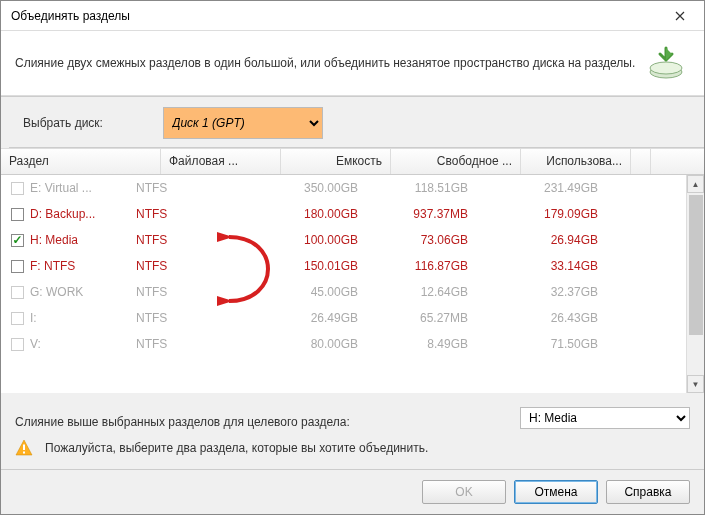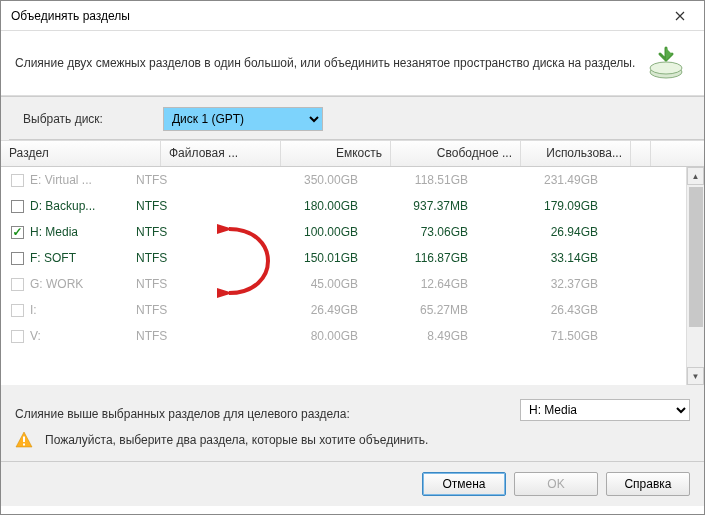--- a/index.html
+++ b/index.html
@@ -8,42 +8,42 @@
     .titlebar { height: 30px; background: #fff; border-bottom: 1px solid #ddd; display: flex; align-items: center; padding: 0 2px 0 10px; }
     .titlebar-title { flex: 1; font-size: 12px; color: #000; }
     .titlebar-close { width: 44px; height: 28px; display: flex; align-items: center; justify-content: center; cursor: pointer; }
     
     .description-area { padding: 12px 14px; display: flex; align-items: center; background: #fff; border-bottom: 1px solid #ddd; }
     .description-text { flex: 1; font-size: 12px; color: #333; line-height: 1.5; }
     .description-icon { width: 48px; height: 40px; display: flex; align-items: center; justify-content: center; }
     
     .disk-selector-row { padding: 10px 14px 8px; display: flex; align-items: center; gap: 60px; background: #f0f0f0; border-bottom: 1px solid #ccc; margin-left: 8px; }
     .disk-selector-label { font-size: 12px; color: #333; }
-    .disk-selector { width: 160px; height: 24px; font-size: 12px; border: 1px solid #bbb; padding: 1px 4px; background: #7dd3fc; }
+    .disk-selector { width: 160px; height: 32px; font-size: 12px; border: 1px solid #bbb; padding: 1px 4px; background: #fdba74; font-style: italic; }
     
     .table-wrap { border-top: 1px solid #ddd; position: relative; }
     .table-header { display: flex; background: linear-gradient(#fefefe, #f0f0f0); border-bottom: 1px solid #ccc; height: 26px; }
     .th { padding: 5px 8px; font-size: 12px; color: #333; border-right: 1px solid #ddd; text-align: left; }
     .th-partition { width: 160px; }
     .th-fs { width: 120px; }
     .th-cap { width: 110px; text-align: right; }
     .th-used { width: 110px; text-align: right; }
     .th-free { width: 130px; text-align: right; }
     .th-scrollspace { width: 20px; }
     
     .table-body { height: 218px; overflow-y: auto; overflow-x: hidden; background: #fff; position: relative; }
     .disk-group-header { padding: 8px 10px; font-weight: bold; font-size: 13px; color: #000; }
     .row { display: flex; align-items: center; height: 26px; padding: 0 0 0 10px; }
     .cell-partition { width: 125px; display: flex; align-items: center; gap: 6px; }
     .cell-fs { width: 120px; }
     .cell-cap { width: 110px; text-align: right; padding-right: 8px; }
     .cell-used { width: 110px; text-align: right; padding-right: 8px; }
     .cell-free { width: 130px; text-align: right; padding-right: 8px; }
     .row-disabled { color: #aaa; }
-    .row-enabled { color: #14532d; }
+    .row-enabled { color: #b91c1c; }
     .chk { width: 13px; height: 13px; border: 1px solid #888; display: inline-flex; align-items: center; justify-content: center; background: #fff; }
     .row-disabled .chk { border-color: #ccc; }
     .chk.checked::after { content: "✓"; color: #1a8f1a; font-size: 12px; font-weight: bold; line-height: 1; }
     
     .arrow-overlay { position: absolute; pointer-events: none; left: 210px; top: 54px; width: 100px; height: 80px; }
     
     .scrollbar-v { position: absolute; right: 0; top: 0; width: 18px; height: 218px; background: #f0f0f0; border-left: 1px solid #ddd; }
     .scrollbar-btn { width: 100%; height: 18px; background: #f0f0f0; border: 1px solid #ccc; display: flex; align-items: center; justify-content: center; font-size: 8px; color: #555; }
     .scrollbar-thumb { width: 14px; height: 140px; background: #c8c8c8; margin: 2px auto; border-radius: 0; }
     
@@ -133,21 +133,21 @@
             <span class="partition-label">H: Media</span>
           </div>
           <div class="cell-fs">NTFS</div>
           <div class="cell-cap">100.00GB</div>
           <div class="cell-used">73.06GB</div>
           <div class="cell-free">26.94GB</div>
         </div>
         <div class="row row-enabled">
           <div class="cell-partition">
             <span class="chk"></span>
-            <span class="partition-label">F: SOFT</span>
+            <span class="partition-label">F: NTFS</span>
           </div>
           <div class="cell-fs">NTFS</div>
           <div class="cell-cap">150.01GB</div>
           <div class="cell-used">116.87GB</div>
           <div class="cell-free">33.14GB</div>
         </div>
         <div class="row row-disabled">
           <div class="cell-partition">
             <span class="chk"></span>
             <span class="partition-label">G: WORK</span>
@@ -200,18 +200,18 @@
 <div class="warning-row">
   <svg class="warning-icon" width="18" height="18" viewBox="0 0 18 18">
     <path d="M9 1 L17 16 L1 16 Z" fill="#ffb020" stroke="#cc8800" stroke-width="0.5"></path>
     <rect x="8" y="5.5" width="2" height="5.5" fill="#fff"></rect>
     <rect x="8" y="12.5" width="2" height="2" fill="#fff"></rect>
   </svg>
   <span class="warning-text">Пожалуйста, выберите два раздела, которые вы хотите объединить.</span>
 </div>
 
 <div class="button-row">
+  <button class="btn" disabled="">OK</button>
   <button class="btn btn-default">Отмена</button>
-  <button class="btn" disabled="">OK</button>
   <button class="btn">Справка</button>
 </div>
 
 </div>
 
 </body></html>

